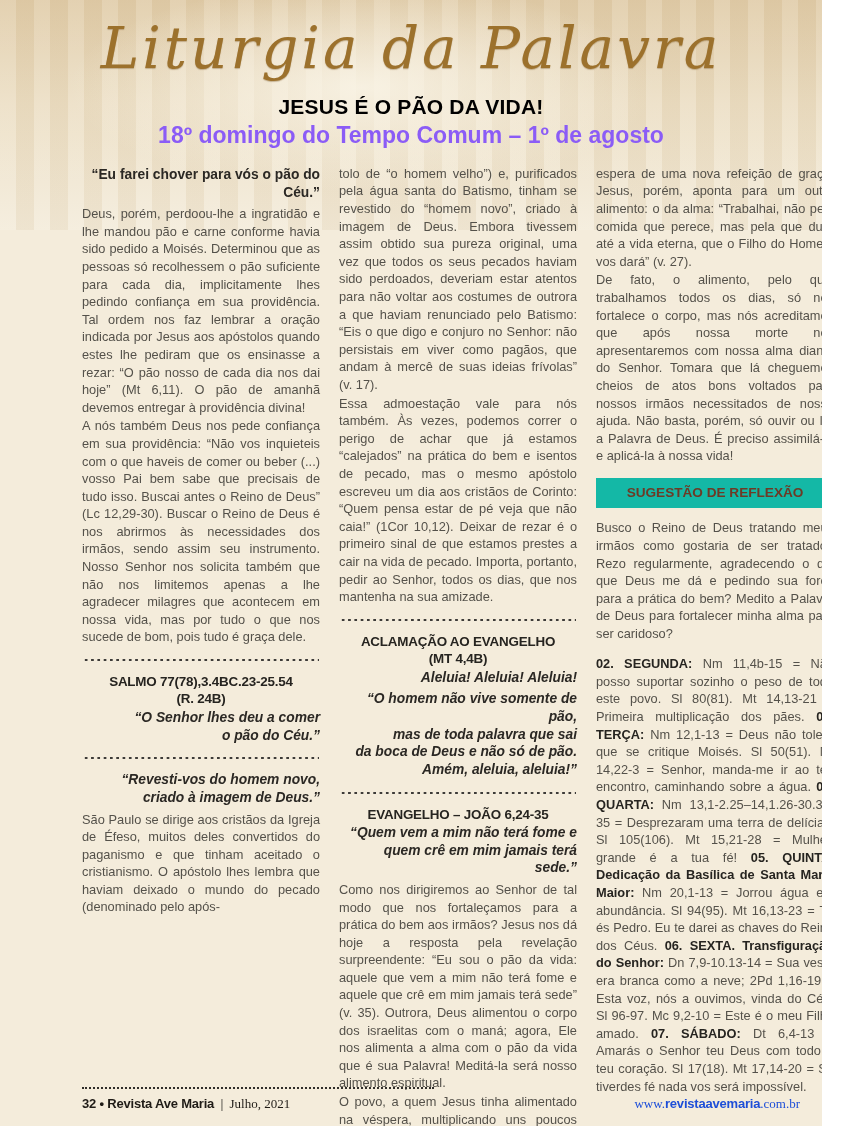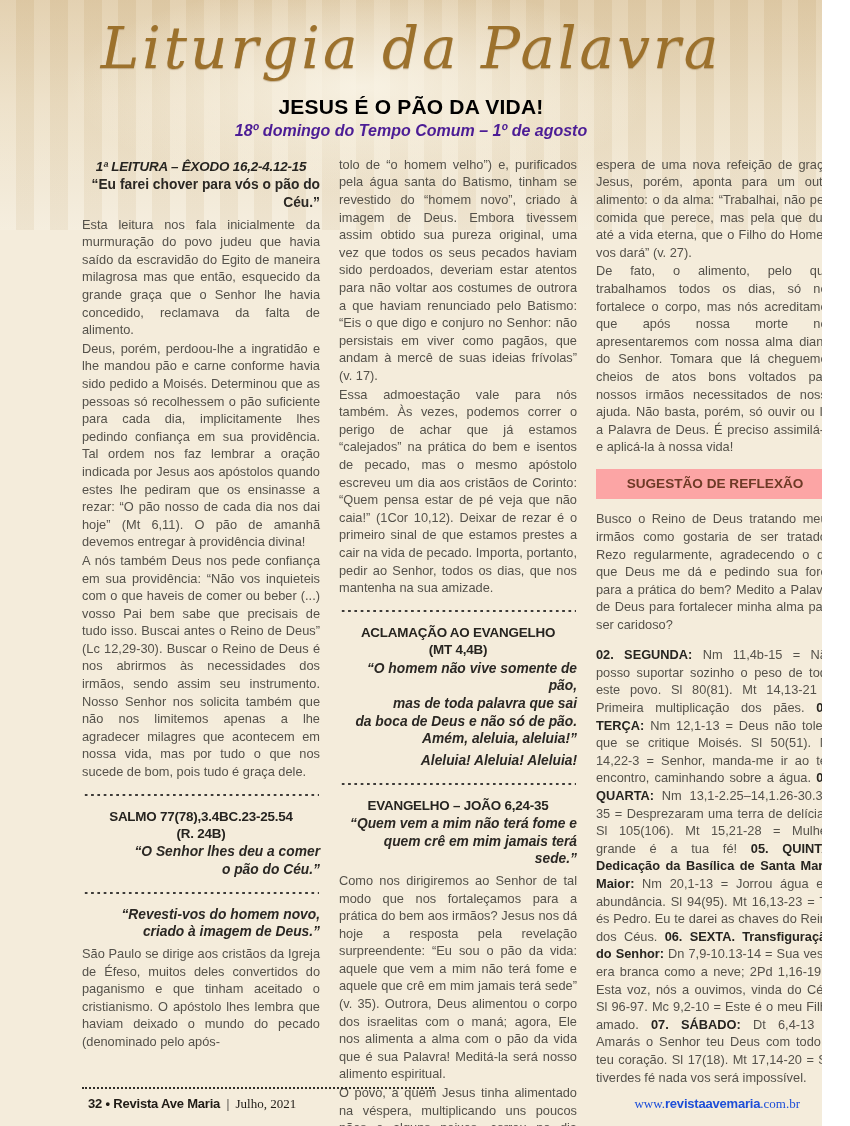--- a/index.html
+++ b/index.html
@@ -29,22 +29,22 @@
     letter-spacing:3px;
     text-shadow:0 1px 1px rgba(116,77,22,0.35);
   }
   .article-title{
     margin-top:16px;
     font-size:21px;font-weight:bold;
     color:#000000;letter-spacing:0.2px;
   }
   .article-subtitle{
     margin-top:3px;
-    font-size:16px;font-weight:bold;font-style:italic;
-    color:#4c1d95;
+    font-size:23px;font-weight:bold;
+    color:#8b5cf6;
   }
   .columns{
     position:relative;
     display:flex;gap:19px;
     padding:16px 16px 0 82px;
     box-sizing:border-box;
   }
   .col{width:238px;flex:0 0 238px;}
   .body-text{
     font-size:12.8px;line-height:17.6px;
@@ -67,36 +67,36 @@
     white-space:pre-line;
     margin:1px 0 4px 0;
   }
   .section-quote.italic{font-style:italic;}
   .ornament{
     height:6px;margin:11px 1px 10px 1px;
     background-image:radial-gradient(circle 2.1px at 3px 3px, #3d3b38 58%, rgba(0,0,0,0) 66%);
     background-size:6.3px 6px;background-repeat:repeat-x;
   }
   .box-head{
-    background:#fca5a5;
+    background:#14b8a6;
     color:#6d3a26;
     font-size:13.6px;font-weight:bold;
     text-align:center;line-height:1.35;
     white-space:pre-line;
     padding:6px 4px;
     margin:13px 0 11px 0;
   }
   .readings{font-size:12.8px;line-height:17.6px;color:#54514a;text-align:justify;}
   .readings strong{color:#262420;}
   .footer-rule{
     position:absolute;left:82px;bottom:37px;width:352px;
     border-top:2px dotted #2f2d2a;
   }
   .footer{
-    position:absolute;left:88px;right:22px;bottom:14px;
+    position:absolute;left:82px;right:22px;bottom:14px;
     display:flex;justify-content:space-between;align-items:baseline;
     color:#1f1b16;font-size:13px;
   }
   .footer .pg{font-weight:bold;letter-spacing:-0.2px;}
   .footer .sep{color:#6b675f;margin:0 6px;font-weight:normal;}
   .footer .date{font-family:"Liberation Serif","DejaVu Serif",serif;font-weight:normal;}
   .footer-url{color:#1d4ed8;text-decoration:none;font-family:"Liberation Serif","DejaVu Serif",serif;}
   .footer-url b{font-family:"Liberation Sans","DejaVu Sans",sans-serif;letter-spacing:-0.2px;}
 </style>
 </head>
@@ -106,46 +106,44 @@
 
   <div class="masthead">
     <div class="script-title">Liturgia da Palavra</div>
     <div class="article-title">JESUS É O PÃO DA VIDA!</div>
     <div class="article-subtitle">18º domingo do Tempo Comum – 1º de agosto</div>
   </div>
 
   <div class="columns">
 
     <div class="col">
-      <div class="section-head italic">1ª LEITURA – ÊXODO 16,2-4.12-15</div>
       <div class="section-quote">“Eu farei chover para vós o pão do Céu.”</div>
-      <p class="body-text">Esta leitura nos fala inicialmente da murmuração do povo judeu que havia saído da escravidão do Egito de maneira milagrosa mas que então, esquecido da grande graça que o Senhor lhe havia concedido, reclamava da falta de alimento.</p>
       <p class="body-text">Deus, porém, perdoou-lhe a ingratidão e lhe mandou pão e carne conforme havia sido pedido a Moisés. Determinou que as pessoas só recolhessem o pão suficiente para cada dia, implicitamente lhes pedindo confiança em sua providência. Tal ordem nos faz lembrar a oração indicada por Jesus aos apóstolos quando estes lhe pediram que os ensinasse a rezar: “O pão nosso de cada dia nos dai hoje” (Mt 6,11). O pão de amanhã devemos entregar à providência divina!</p>
       <p class="body-text">A nós também Deus nos pede confiança em sua providência: “Não vos inquieteis com o que haveis de comer ou beber (...) vosso Pai bem sabe que precisais de tudo isso. Buscai antes o Reino de Deus” (Lc 12,29-30). Buscar o Reino de Deus é nos abrirmos às necessidades dos irmãos, sendo assim seu instrumento. Nosso Senhor nos solicita também que não nos limitemos apenas a lhe agradecer milagres que acontecem em nossa vida, mas por tudo o que nos sucede de bom, pois tudo é graça dele.</p>
       <div class="ornament"></div>
       <div class="section-head">SALMO 77(78),3.4BC.23-25.54
 (R. 24B)</div>
       <div class="section-quote italic">“O Senhor lhes deu a comer
 o pão do Céu.”</div>
       <div class="ornament"></div>
       <div class="section-quote italic">“Revesti-vos do homem novo, criado à imagem de Deus.”</div>
       <p class="body-text">São Paulo se dirige aos cristãos da Igreja de Éfeso, muitos deles convertidos do paganismo e que tinham aceitado o cristianismo. O apóstolo lhes lembra que haviam deixado o mundo do pecado (denominado pelo após-</p>
     </div>
 
     <div class="col">
       <p class="body-text">tolo de “o homem velho”) e, purificados pela água santa do Batismo, tinham se revestido do “homem novo”, criado à imagem de Deus. Embora tivessem assim obtido sua pureza original, uma vez que todos os seus pecados haviam sido perdoados, deveriam estar atentos para não voltar aos costumes de outrora a que haviam renunciado pelo Batismo: “Eis o que digo e conjuro no Senhor: não persistais em viver como pagãos, que andam à mercê de suas ideias frívolas” (v. 17).</p>
       <p class="body-text">Essa admoestação vale para nós também. Às vezes, podemos correr o perigo de achar que já estamos “calejados” na prática do bem e isentos de pecado, mas o mesmo apóstolo escreveu um dia aos cristãos de Corinto: “Quem pensa estar de pé veja que não caia!” (1Cor 10,12). Deixar de rezar é o primeiro sinal de que estamos prestes a cair na vida de pecado. Importa, portanto, pedir ao Senhor, todos os dias, que nos mantenha na sua amizade.</p>
       <div class="ornament"></div>
       <div class="section-head">ACLAMAÇÃO AO EVANGELHO
 (MT 4,4B)</div>
+      <div class="section-quote italic">Aleluia! Aleluia! Aleluia!</div>
       <div class="section-quote italic">“O homem não vive somente de pão,
 mas de toda palavra que sai
 da boca de Deus e não só de pão.
 Amém, aleluia, aleluia!”</div>
-      <div class="section-quote italic">Aleluia! Aleluia! Aleluia!</div>
       <div class="ornament"></div>
       <div class="section-head">EVANGELHO – JOÃO 6,24-35</div>
       <div class="section-quote italic">“Quem vem a mim não terá fome e
 quem crê em mim jamais terá sede.”</div>
       <p class="body-text">Como nos dirigiremos ao Senhor de tal modo que nos fortaleçamos para a prática do bem aos irmãos? Jesus nos dá hoje a resposta pela revelação surpreendente: “Eu sou o pão da vida: aquele que vem a mim não terá fome e aquele que crê em mim jamais terá sede” (v. 35). Outrora, Deus alimentou o corpo dos israelitas com o maná; agora, Ele nos alimenta a alma com o pão da vida que é sua Palavra! Meditá-la será nosso alimento espiritual.</p>
       <p class="body-text">O povo, a quem Jesus tinha alimentado na véspera, multiplicando uns poucos pães e alguns peixes, correu no dia seguinte para Ele à</p>
     </div>
 
     <div class="col">
       <p class="body-text">espera de uma nova refeição de graça. Jesus, porém, aponta para um outro alimento: o da alma: “Trabalhai, não pela comida que perece, mas pela que dura até a vida eterna, que o Filho do Homem vos dará” (v. 27).</p>

